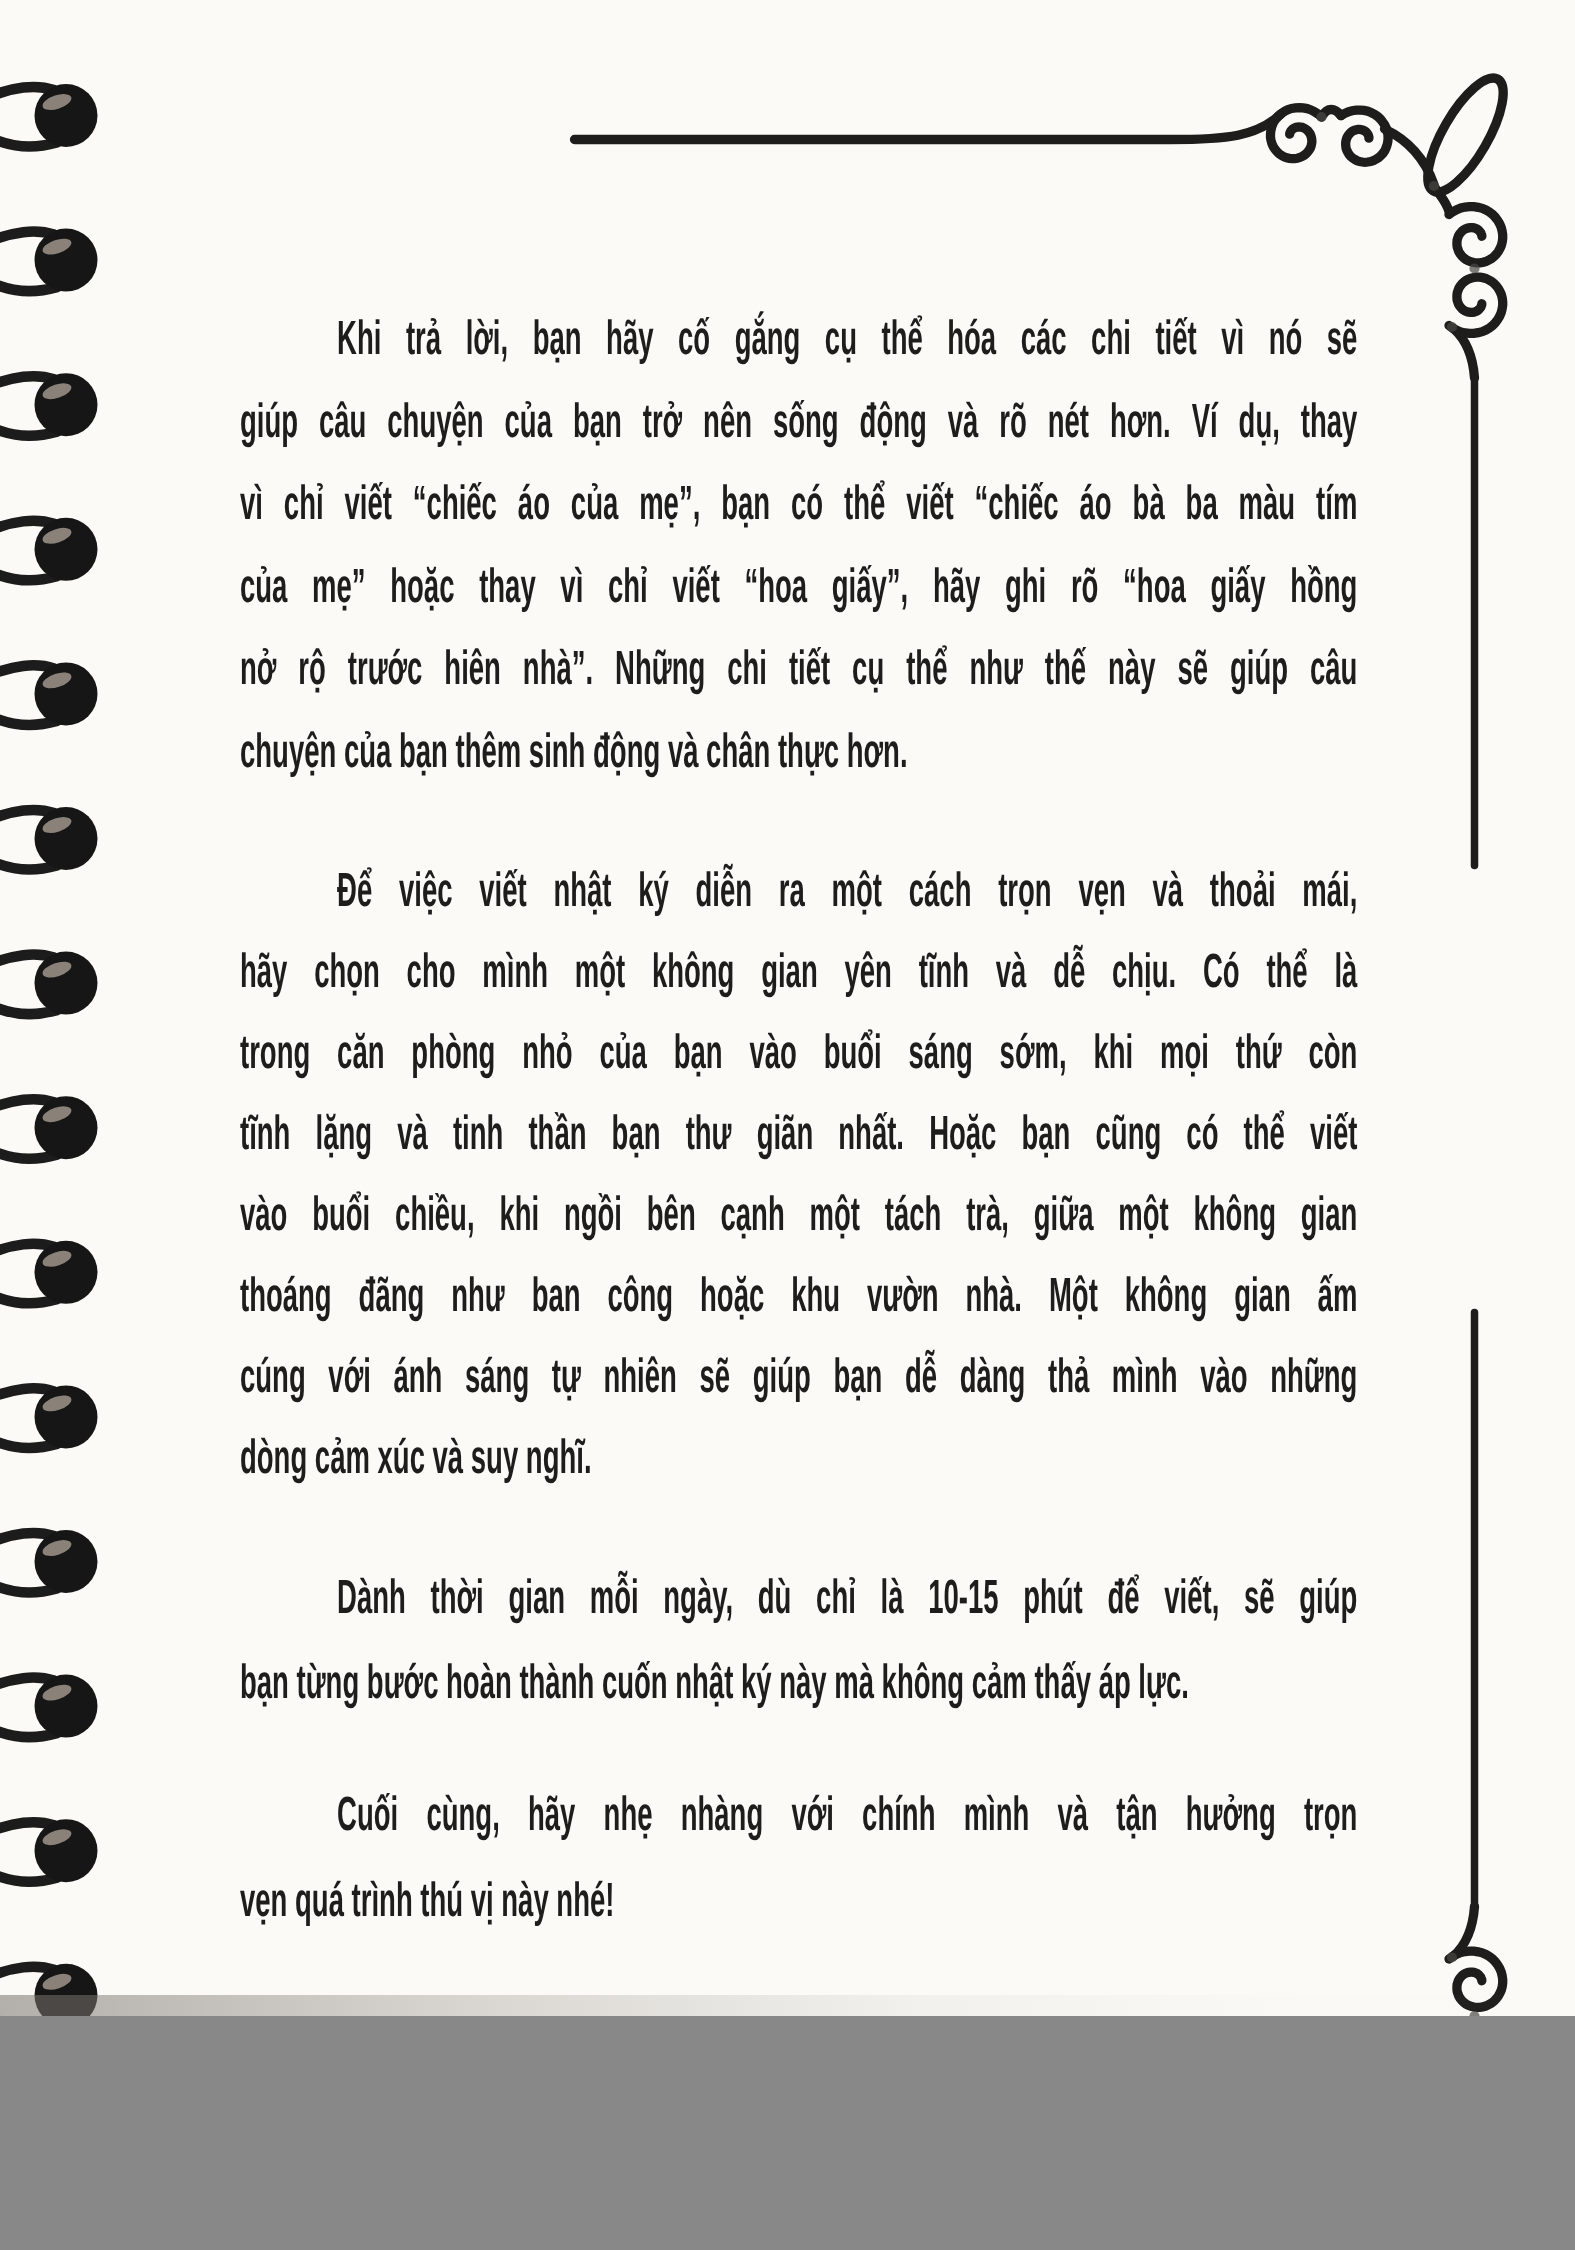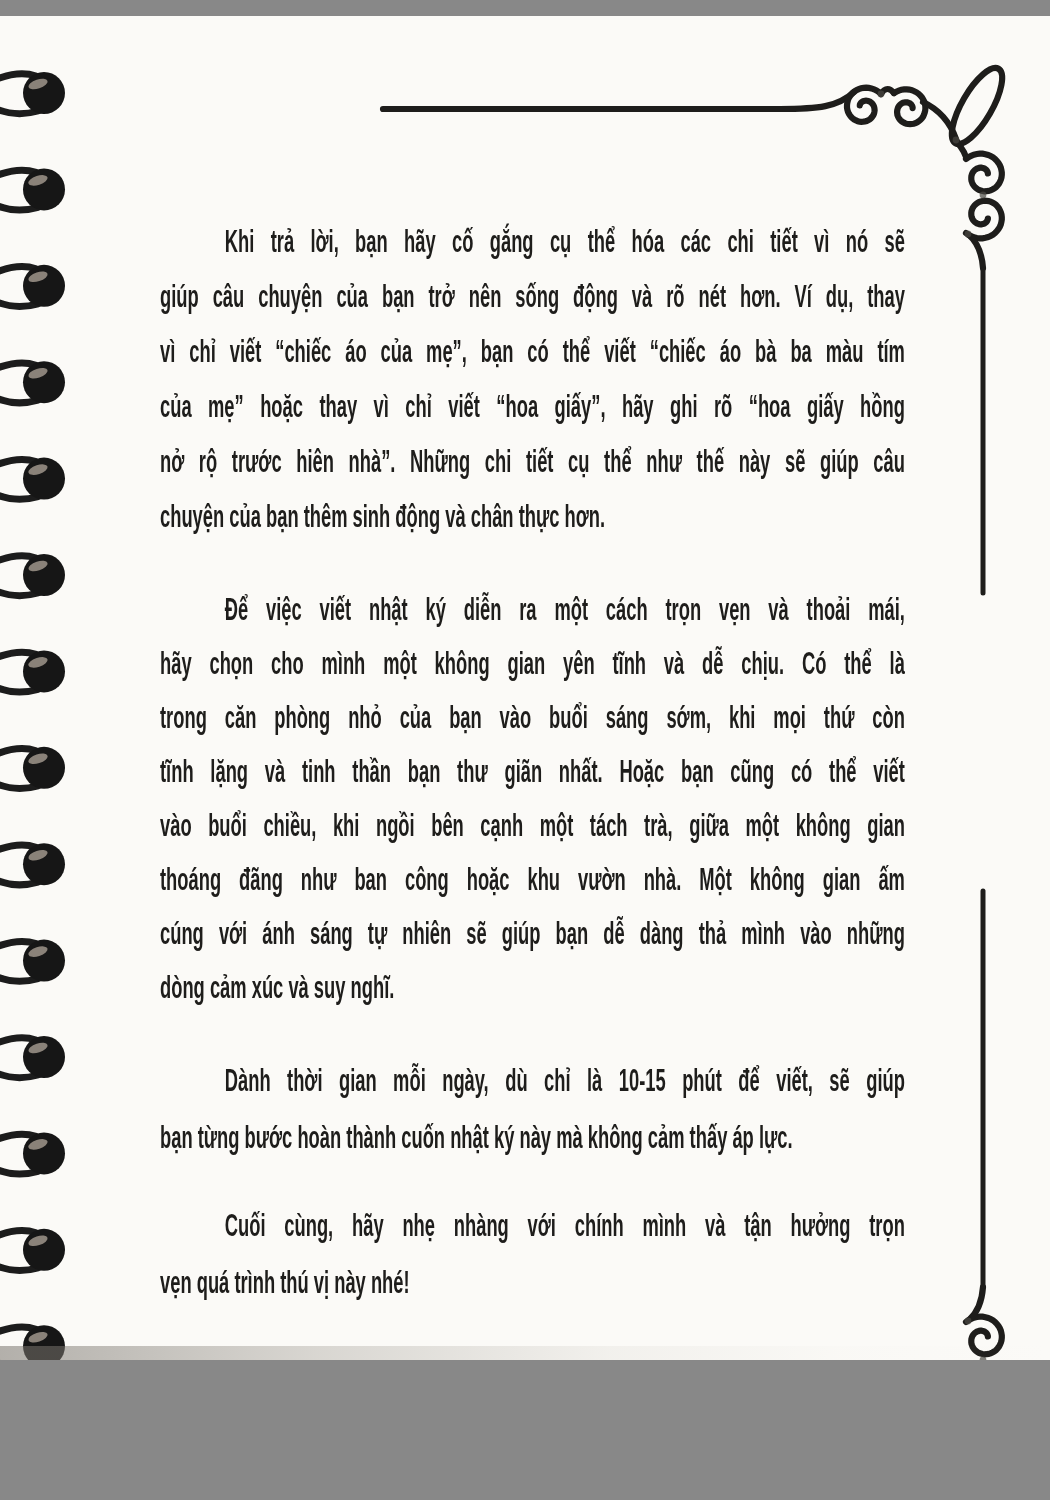--- a/index.html
+++ b/index.html
@@ -5,21 +5,21 @@
   :root{
     --ink:#1e1d1b;
     --paper:#fbfaf7;
     --wire:#1c1c1c;
   }
   html,body{margin:0;padding:0;}
   body{background:#888; font-family:"Liberation Sans", sans-serif;}
   .page{
     position:relative;
     width:1050px;height:1344px;
-    margin:16px auto;
+    margin:0 auto;
     background:var(--paper);
     overflow:hidden;
   }
   #lineart{position:absolute;left:0;top:0;display:block;}
   
   .textwrap{
     position:absolute;left:160px;top:0;
     width:1300px;height:1500px;
     transform:scaleX(0.573);
     transform-origin:0 0;

